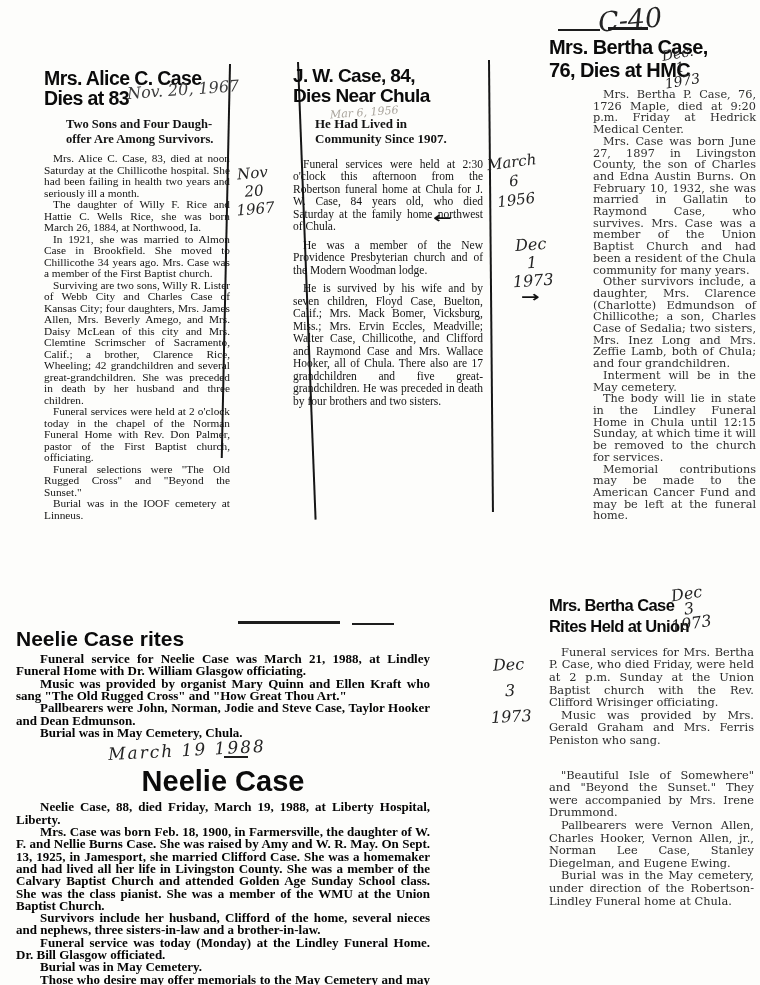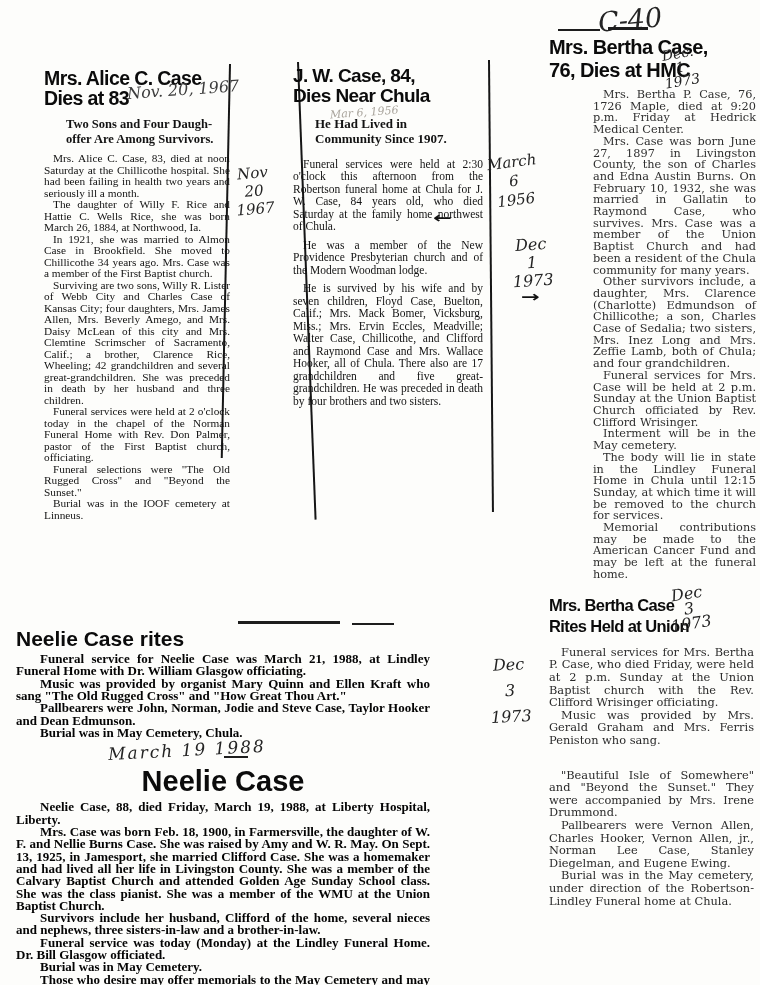--- a/index.html
+++ b/index.html
@@ -117,21 +117,20 @@
 
 <div class="abs" style="left:549px;top:36px;width:207px;">
   <div class="head-sans" style="font-size:20px;line-height:1.15;">
     <span style="display:block;">Mrs. Bertha Case,</span>
     <span style="display:block;">76, Dies at HMC</span>
   </div>
   <div class="np3" style="margin-top:7px;">
     <p>Mrs. Bertha P. Case, 76, 1726 Maple, died at 9:20 p.m. Friday at Hedrick Medical Center.</p>
     <p>Mrs. Case was born June 27, 1897 in Livingston County, the son of Charles and Edna Austin Burns. On February 10, 1932, she was married in Gallatin to Raymond Case, who survives. Mrs. Case was a member of the Union Baptist Church and had been a resident of the Chula community for many years.</p>
     <p>Other survivors include, a daughter, Mrs. Clarence (Charlotte) Edmundson of Chillicothe; a son, Charles Case of Sedalia; two sisters, Mrs. Inez Long and Mrs. Zeffie Lamb, both of Chula; and four grandchildren.</p>
-    <p>Funeral services for Mrs. Case will be held at 2 p.m. Sunday at the Union Baptist Church officiated by Rev. Clifford Wrisinger.</p>
     <p>Interment will be in the May cemetery.</p>
     <p>The body will lie in state in the Lindley Funeral Home in Chula until 12:15 Sunday, at which time it will be removed to the church for services.</p>
     <p>Memorial contributions may be made to the American Cancer Fund and may be left at the funeral home.</p>
   </div>
 </div>
 
 <div class="abs hand" style="left:660px;top:46px;font-size:14px;line-height:14px;text-align:center;width:40px;transform:rotate(-10deg);">
   <span class="ln">Dec.</span>
   <span class="ln">1</span>
   <span class="ln">1973</span>

